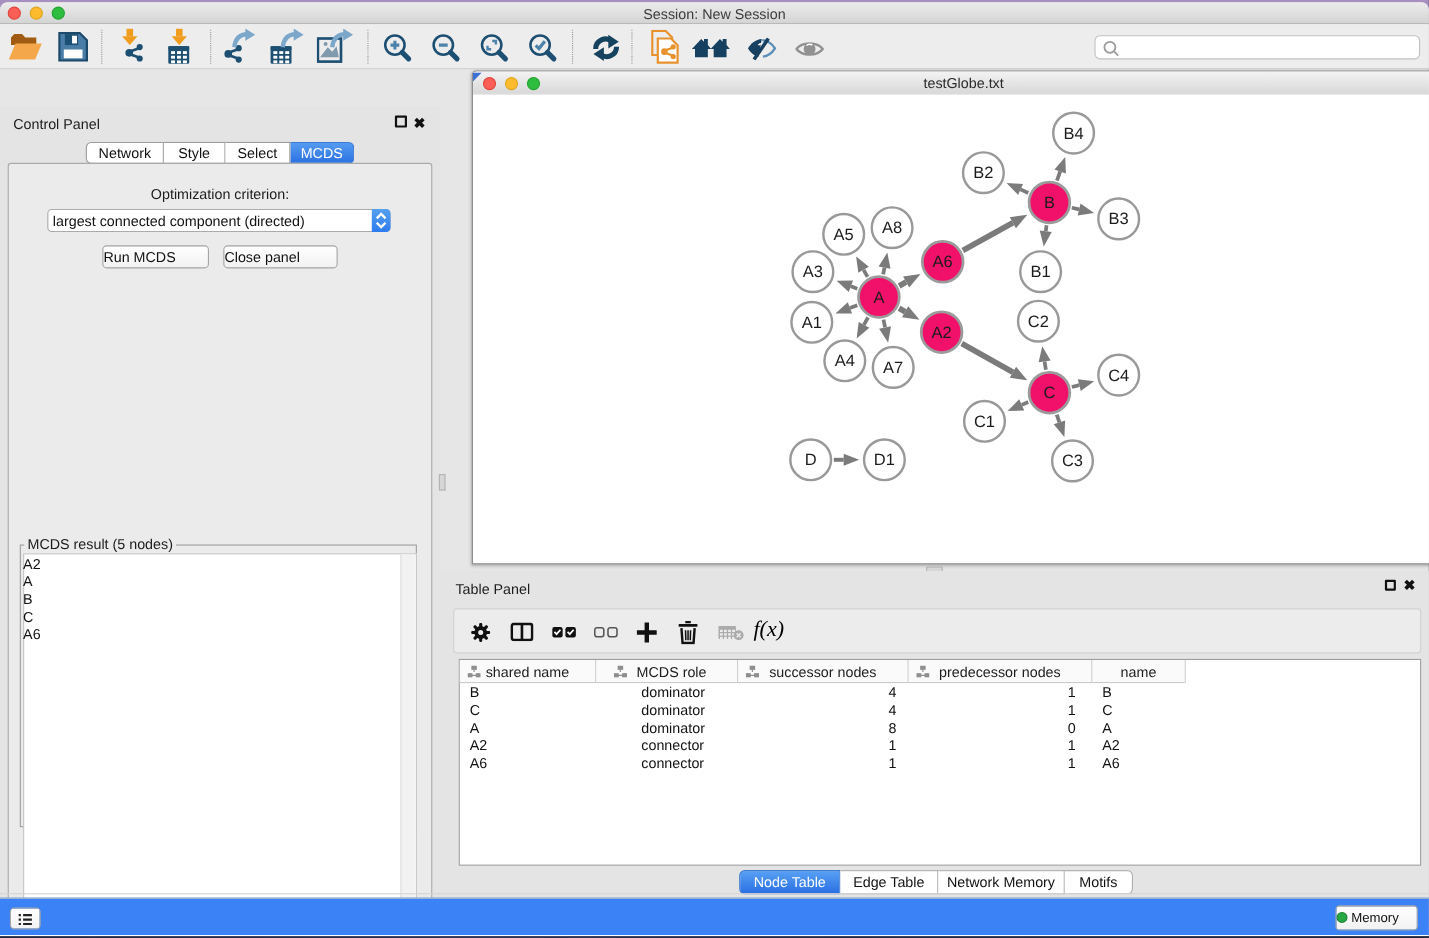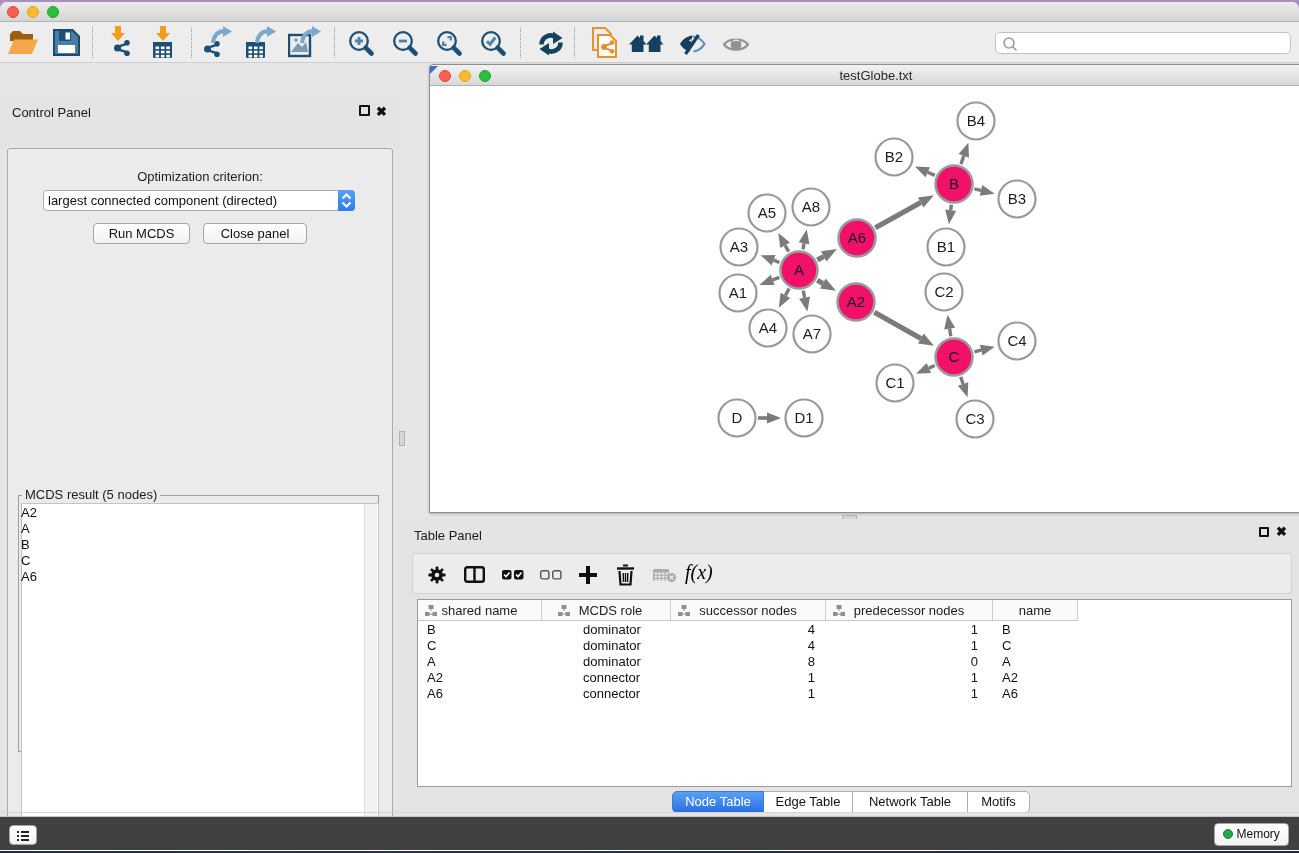--- a/index.html
+++ b/index.html
@@ -22,21 +22,21 @@
 .winbtn-x { font-size:13px; font-weight:bold; color:#111; }
 #cp-tabs { top:33px; left:78px; height:20px; display:flex; font-size:13px; }
 .tab { border:1px solid #9c9c9c; border-left:none; background:#fff; color:#111;
   line-height:19px; text-align:center; }
 .tab.first { border-left:1px solid #9c9c9c; border-radius:5px 0 0 5px; }
 .tab.sel { background:linear-gradient(#559bf2,#2c72e2); color:#fff; border-color:#3a79d4; border-radius:0 5px 5px 0; }
 #cp-box { left:7px; top:52px; width:386px; height:685px; background:#ebebeb; border:1px solid #aaaaaa; border-radius:3px; }
 #opt-label { width:100%; text-align:center; top:20px; font-size:13px; color:#1c1c1c; }
 #dropdown { left:35px; top:41px; width:312px; height:21px; background:#fff; border:1px solid #ababab; border-radius:4px; font-size:13px; color:#111; line-height:19px; padding-left:4px; }
 #dd-btn { right:-1px; top:-1px; width:17px; height:21px; border-radius:0 4px 4px 0; background:linear-gradient(#55a0f2,#2e7cee); }
-.btn { background:linear-gradient(#ffffff,#f2f2f2); border:1px solid #a6a6a6; border-radius:4px; height:21px; font-size:13px; color:#111; text-align:center; line-height:19px; }
+.btn { background:linear-gradient(#ffffff,#f2f2f2); border:1px solid #a6a6a6; border-radius:4px; height:21px; font-size:13px; color:#111; text-align:left; line-height:19px; }
 #fieldset { left:10px; top:346px; width:361px; height:257px; border:1px solid #9f9f9f; }
 #fs-legend { left:3px; top:-9px; background:#ebebeb; padding:0 3px; font-size:13px; color:#1c1c1c; }
 #fs-white { left:2px; top:7px; width:358px; height:323px; background:#fff; border:1px solid #c4c4c4; }
 #fs-scroll { right:1px; top:0px; width:13px; height:321px; background:#f2f2f2; border-left:1px solid #dddddd; }
 #fs-list { left:-1px; top:1px; font-size:13px; line-height:16px; color:#111; }
 
 #netwin { top:62px; left:403px; width:894px; height:449px; background:#fff; border:1px solid #8e8e8e; border-radius:4px 4px 0 0; box-shadow:0 1px 3px rgba(0,0,0,0.25);margin-left:26px; }
 #net-titlebar { top:0; left:0; width:892px; height:21px; background:linear-gradient(#f3f3f3,#d8d8d8); border-bottom:1px solid #b0b0b0; border-radius:4px 4px 0 0; }
 #net-title { width:100%; text-align:center; top:3px; font-size:13px; color:#2a2a2a; }
 
@@ -49,34 +49,35 @@
 .row { left:0; width:875px; height:16px; font-size:13px; color:#111; }
 .c1 { left:9px; } .c2 { left:165px; }
 .c3 { width:100px; left:297px; text-align:right; } .c4 { width:100px; left:460px; text-align:right; }
 .c5 { left:584px; }
 .rcell { position:absolute; top:0; }
 #bt-tabs { top:272px; left:272px; height:22px; display:flex; font-size:13px; }
 .btab { border:1px solid #adadad; border-left:none; background:#fff; color:#111; line-height:20px; text-align:center; }
 .btab.first { border-left:1px solid #adadad; border-radius:5px 0 0 5px; background:linear-gradient(#58a0f4,#2a70e4); color:#fff; border-color:#3a79d4; }
 .btab.last { border-radius:0 5px 5px 0; }
 
-#statusbar { top:814px; left:0; width:1299px; height:34px; background:#404040; border-top:1px solid #c4c4c4; }
+#statusbar { top:814px; left:0; width:1299px; height:34px; background:#3b82f6; border-top:1px solid #c4c4c4; }
 #sb-btn { left:9px; top:8px; width:28px; height:20px; }
 #memory { left:1214px; top:6px; width:75px; height:23px; line-height:20px; font-size:12px; }
 #darkstrip { top:850px; left:0; width:1299px; height:3px; border-top:1px solid #ffffff; background:linear-gradient(90deg,#232a42,#2b3150 30%,#252c46 60%,#20273d); }
 .icon { position:absolute; top:4px; }
 </style>
 </head>
 <body>
 <div class="abs" id="purple"></div>
 <div class="abs" id="appwin">
   <div class="abs" id="titlebar">
     <div class="abs tl" style="left:7px; background:#f95f56; border:1px solid #e2443c;"></div>
     <div class="abs tl" style="left:27px; background:#fcbb2d; border:1px solid #e0a51f;"></div>
     <div class="abs tl" style="left:47px; background:#2ebd3e; border:1px solid #23a331;"></div>
+    <div class="abs" id="title">Session: New Session</div>
   </div>
   <div class="abs" id="toolbar">
     <svg class="icon" style="left:7px; top:5px;" width="32" height="30" viewBox="0 0 32 30">
         <path d="M3,7 L6,4 L13,4 L16,7 L26,7 L26,14 L3,14 z" fill="#a05c13"></path>
         <path d="M1,27 L7,12.5 L31,12.5 L25,27 z" fill="#f4a74b"></path>
       </svg>
     <svg class="icon" style="left:50px; top:5px;" width="32" height="31" viewBox="0 0 32 31">
         <path d="M4,3 h18.5 l6.5,6.5 v18.5 h-25 z" fill="#4a7da7" stroke="#1d4a6b" stroke-width="2"></path>
         <rect x="9" y="4" width="12" height="10" fill="#1d5174"></rect>
         <rect x="15.5" y="5.5" width="4.5" height="7" fill="#ffffff"></rect>
@@ -221,20 +222,26 @@
         <svg width="20" height="18" style="position:absolute;left:5px;top:2px;">
           <circle cx="8" cy="8" r="5" fill="none" stroke="#9a9a9a" stroke-width="1.6"></circle>
           <line x1="11.5" y1="11.5" x2="15.5" y2="15.5" stroke="#9a9a9a" stroke-width="1.6"></line>
         </svg>
       </div>
   </div>
   <div class="abs" id="cpanel">
     <div class="abs" id="cp-title">Control Panel</div>
     <div class="abs winbtn-sq" style="left:359px; top:9px;"></div>
     <div class="abs winbtn-x" style="left:376px; top:8px;">✖</div>
+    <div class="abs" id="cp-tabs">
+      <div class="tab first" style="width:71px;">Network</div>
+        <div class="tab" style="width:56px;">Style</div>
+        <div class="tab" style="width:59px;">Select</div>
+        <div class="tab sel" style="width:58px;">MCDS</div>
+    </div>
     <div class="abs" id="cp-box">
       <div class="abs" id="opt-label">Optimization criterion:</div>
       <div class="abs" id="dropdown">largest connected component (directed)
         <div class="abs" id="dd-btn"><svg width="17" height="21">
               <path d="M4.5,8.5 L8.5,4.5 L12.5,8.5" fill="none" stroke="#fff" stroke-width="2.2"></path>
               <path d="M4.5,12.5 L8.5,16.5 L12.5,12.5" fill="none" stroke="#fff" stroke-width="2.2"></path>
             </svg></div>
       </div>
       <div class="abs btn" style="left:85px; top:74px; width:97px;">Run MCDS</div>
       <div class="abs btn" style="left:195px; top:74px; width:104px;">Close panel</div>
@@ -484,21 +491,21 @@
           <span class="rcell c1">A6</span>
           <span class="rcell c2">connector</span>
           <span class="rcell c3">1</span>
           <span class="rcell c4">1</span>
           <span class="rcell c5">A6</span>
         </div>
     </div>
     <div class="abs" id="bt-tabs">
       <div class="btab first" style="width:92px;">Node Table</div>
         <div class="btab" style="width:89px;">Edge Table</div>
-        <div class="btab" style="width:115px;">Network Table</div>
+        <div class="btab" style="width:115px;">Network Memory</div>
         <div class="btab last" style="width:62px;">Motifs</div>
     </div>
   </div>
   <div class="abs" style="left:0; top:810px; width:1299px; height:1px; background:#d4d4d4;"></div>
   <div class="abs" id="statusbar">
     <div class="abs btn" id="sb-btn">
       <svg width="25" height="20" style="position:absolute;left:0;top:0;">
           <g stroke="#222" stroke-width="2">
             <line x1="7" y1="6" x2="9" y2="6"></line>
             <line x1="11" y1="6" x2="19" y2="6"></line>

